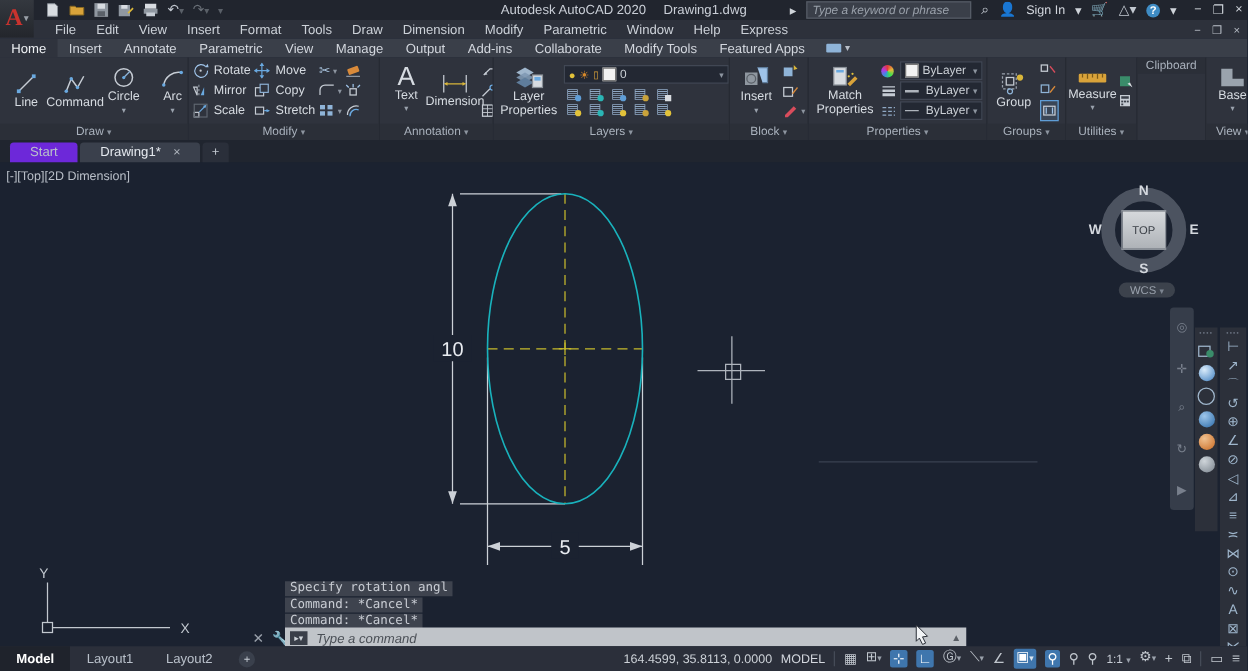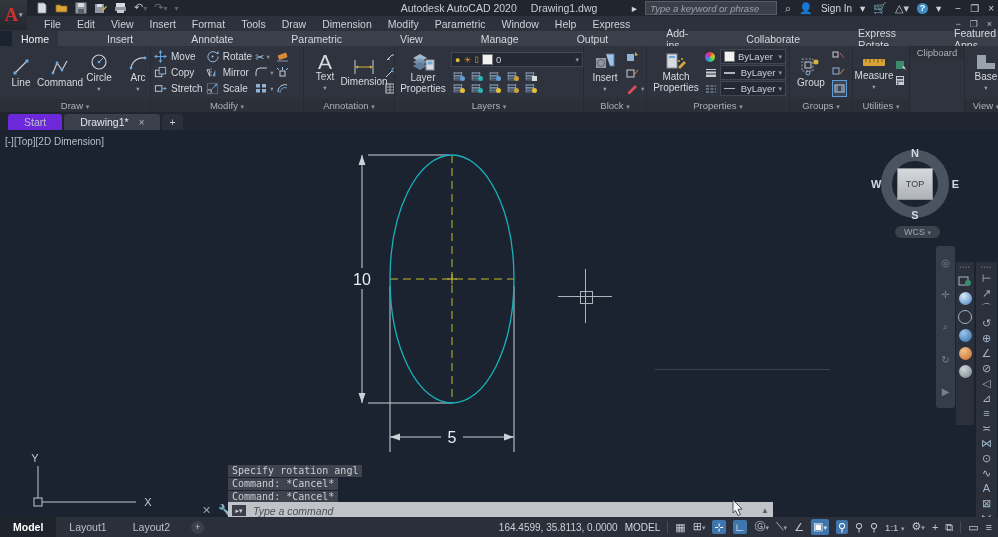--- a/index.html
+++ b/index.html
@@ -28,22 +28,22 @@
            font-size:9px;text-align:center;line-height:11px;font-weight:bold;}
   .winbtns{display:flex;gap:9px;color:#cfd4da;font-size:10px;margin-left:6px;}
 
   
   .menubar{position:absolute;top:16px;left:0;right:0;height:15px;background:#2d313b;
            display:flex;align-items:center;padding-left:36px;font-size:10.5px;}
   .menubar span.mi{padding:0 8px;color:#ccd1d8;}
   .menubar .winbtns{position:absolute;right:6px;font-size:9px;color:#b9bfc8;}
 
   
-  .ribbontabs{position:absolute;top:31px;left:12px;right:0;height:15px;background:#3a3f49;
-              display:flex;align-items:stretch;font-size:10.5px;gap:40px;}
+  .ribbontabs{position:absolute;top:31px;left:0;right:0;height:15px;background:#3a3f49;
+              display:flex;align-items:stretch;font-size:10.5px;}
   .rtab{padding:1px 9px;color:#d3d7de;display:flex;align-items:center;}
   .rtab.active{background:#2f333d;color:#eef1f4;}
   .ribbon-opt{display:flex;align-items:center;gap:3px;margin-left:8px;color:#b9bfc8;font-size:8px;}
   .ribbon-opt .bar{width:12px;height:7px;background:#8fb4d8;border-radius:1px;}
 
   
   .ribbon{position:absolute;top:46px;left:0;right:0;height:66px;background:#2f333d;display:flex;}
   .panel{height:66px;border-right:1px solid #262a33;display:flex;flex-direction:column;flex:0 0 auto;}
   .pbody{flex:1;display:flex;align-items:center;padding:2px 3px;gap:3px;overflow:hidden;}
   .plabel{height:13px;line-height:13px;text-align:center;color:#aab2bd;font-size:9.5px;background:#2b2f38;white-space:nowrap;}
@@ -248,21 +248,21 @@
   <div class="ribbontabs">
     <span class="rtab active">Home</span>
     <span class="rtab">Insert</span>
     <span class="rtab">Annotate</span>
     <span class="rtab">Parametric</span>
     <span class="rtab">View</span>
     <span class="rtab">Manage</span>
     <span class="rtab">Output</span>
     <span class="rtab">Add-ins</span>
     <span class="rtab">Collaborate</span>
-    <span class="rtab">Express Rotate</span>
+    <span class="rtab">Modify Tools</span>
     <span class="rtab">Featured Apps</span>
     <span class="ribbon-opt"><span class="bar"></span>▾</span>
   </div>
 
   <div class="ribbon">
 
     <div class="panel" style="width:150px">
       <div class="pbody">
         <div class="bigbtn">
           <svg width="20" height="20" viewBox="0 0 20 20">
@@ -299,44 +299,20 @@
           <span>Arc</span>
           <span class="dn">▾</span>
         </div>
 
       </div>
       <div class="plabel"><span>Draw</span> <span class="dn">▾</span></div>
     </div>
 
     <div class="panel" style="width:152px">
       <div class="pbody">
-        <div class="colstack">
-          <div class="rowbtn">
-              <svg width="13" height="13" viewBox="0 0 14 14">
-                <path d="M7 1v12M1 7h12" stroke="#6aa9e0"></path>
-                <path d="M7 0L5 3h4zM7 14l-2-3h4zM0 7l3-2v4zM14 7l-3-2v4z" fill="#6aa9e0"></path>
-              </svg>
-              <span>Move</span>
-            </div>
-          <div class="rowbtn">
-              <svg width="13" height="13" viewBox="0 0 14 14">
-                <rect x="1.5" y="4.5" width="7" height="7" stroke="#c6ccd4" fill="none"></rect>
-                <rect x="5.5" y="1.5" width="7" height="7" stroke="#8fb4d8" fill="#2f333d"></rect>
-              </svg>
-              <span>Copy</span>
-            </div>
-          <div class="rowbtn">
-              <svg width="13" height="13" viewBox="0 0 14 14">
-                <rect x="1.5" y="4" width="7" height="6" stroke="#c6ccd4" fill="none"></rect>
-                <path d="M9 7h4" stroke="#6aa9e0"></path>
-                <path d="M14 7l-3-1.5v3z" fill="#6aa9e0"></path>
-              </svg>
-              <span>Stretch</span>
-            </div>
-        </div>
         <div class="colstack">
           <div class="rowbtn">
               <svg width="13" height="13" viewBox="0 0 14 14">
                 <path d="M11.5 3.5A5.5 5.5 0 1 0 13 7" stroke="#9fc3e8" fill="none"></path>
                 <path d="M13 1l-2 3h3z" fill="#9fc3e8"></path>
                 <circle cx="7" cy="7" r="1" fill="#c6ccd4"></circle>
               </svg>
               <span>Rotate</span>
             </div>
           <div class="rowbtn">
@@ -348,20 +324,44 @@
               <span>Mirror</span>
             </div>
           <div class="rowbtn">
               <svg width="13" height="13" viewBox="0 0 14 14">
                 <rect x="1.5" y="8.5" width="4" height="4" stroke="#c6ccd4" fill="none"></rect>
                 <rect x="1.5" y="1.5" width="11" height="11" stroke="#5f6670" fill="none"></rect>
                 <path d="M6 8l5-5" stroke="#6aa9e0"></path>
                 <path d="M12 2l-3 1 2 2z" fill="#6aa9e0"></path>
               </svg>
               <span>Scale</span>
+            </div>
+        </div>
+        <div class="colstack">
+          <div class="rowbtn">
+              <svg width="13" height="13" viewBox="0 0 14 14">
+                <path d="M7 1v12M1 7h12" stroke="#6aa9e0"></path>
+                <path d="M7 0L5 3h4zM7 14l-2-3h4zM0 7l3-2v4zM14 7l-3-2v4z" fill="#6aa9e0"></path>
+              </svg>
+              <span>Move</span>
+            </div>
+          <div class="rowbtn">
+              <svg width="13" height="13" viewBox="0 0 14 14">
+                <rect x="1.5" y="4.5" width="7" height="7" stroke="#c6ccd4" fill="none"></rect>
+                <rect x="5.5" y="1.5" width="7" height="7" stroke="#8fb4d8" fill="#2f333d"></rect>
+              </svg>
+              <span>Copy</span>
+            </div>
+          <div class="rowbtn">
+              <svg width="13" height="13" viewBox="0 0 14 14">
+                <rect x="1.5" y="4" width="7" height="6" stroke="#c6ccd4" fill="none"></rect>
+                <path d="M9 7h4" stroke="#6aa9e0"></path>
+                <path d="M14 7l-3-1.5v3z" fill="#6aa9e0"></path>
+              </svg>
+              <span>Stretch</span>
             </div>
         </div>
         <div class="colstack">
           <div class="mini">
               <span class="glyph">✂</span>
               <span class="dn">▾</span>
             </div>
           <div class="mini">
               <svg width="13" height="11" viewBox="0 0 13 11">
                 <path d="M1 9V5a4 4 0 0 1 4-4h7" stroke="#c6ccd4" fill="none"></path>

